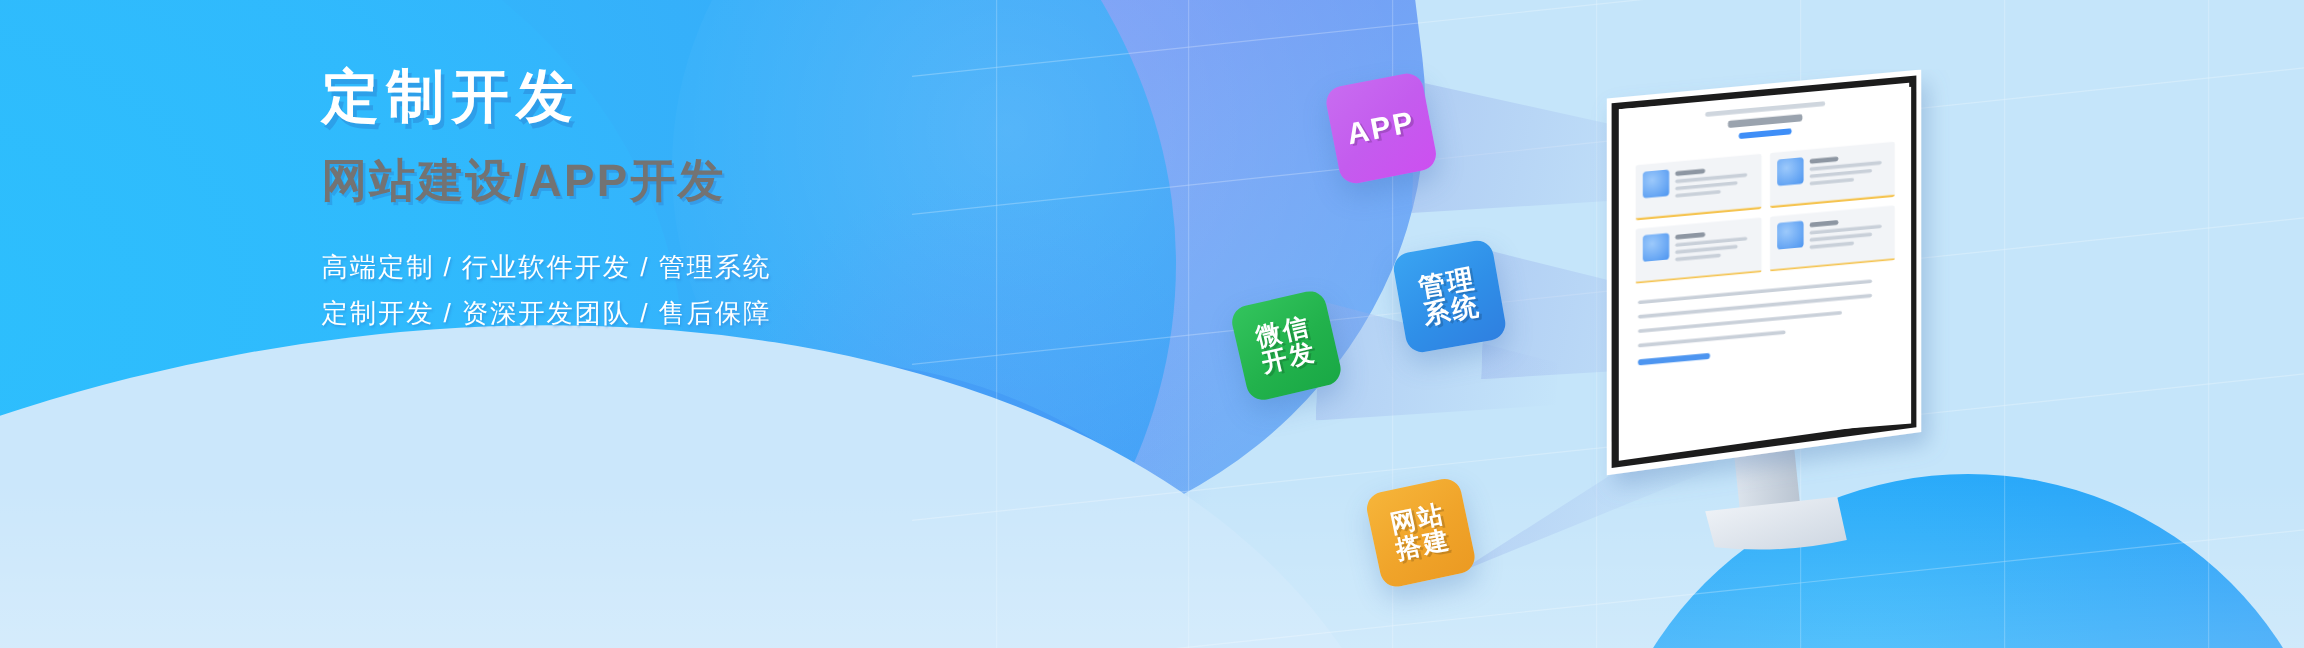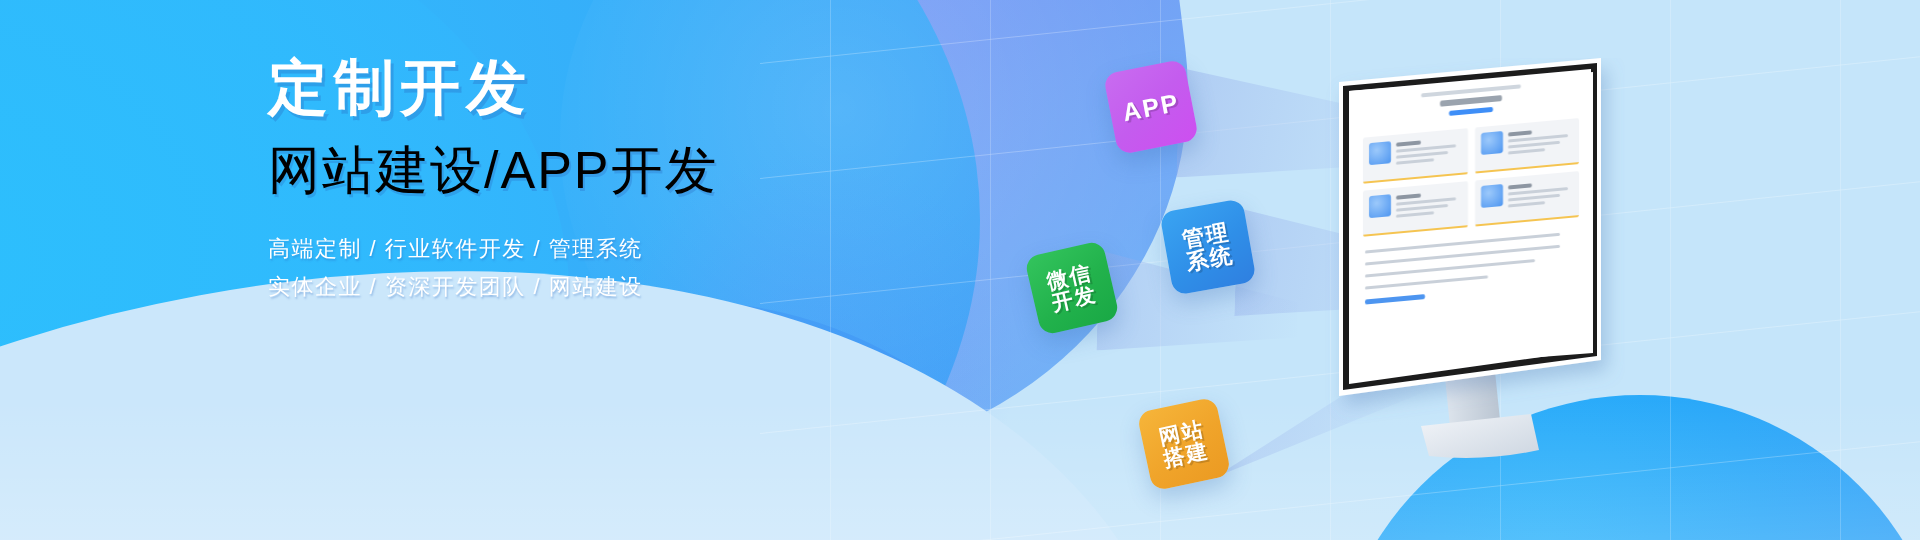--- a/index.html
+++ b/index.html
@@ -102,34 +102,34 @@
   .grid-v{position:absolute;top:0;height:100%;width:1px;background:rgba(255,255,255,.45);}
 
   
   .copy{
     position:absolute;
     left:268px;top:58px;
     width:640px;
     z-index:20;
   }
   .title{
-    font-size:60px;
+    font-size:48px;
     line-height:1;
     font-weight:bold;
     color:#ffffff;
     letter-spacing:6px;
     text-shadow:3px 4px 0 rgba(40,100,190,.30);
     margin:0 0 26px 0;
     white-space:nowrap;
   }
   .subtitle{
-    font-size:52px;
+    font-size:38px;
     line-height:1;
-    font-weight:normal;
-    color:#000000;
+    font-weight:bold;
+    color:#737373;
     letter-spacing:2px;
     text-shadow:2px 3px 0 rgba(40,100,190,.28);
     margin:0 0 34px 0;
     white-space:nowrap;
   }
   .desc{margin:0;padding:0;list-style:none;}
   .desc li{
     font-size:22px;
     line-height:38px;
     color:#ffffff;
@@ -312,21 +312,21 @@
     <div class="grid-v" style="left:740px"></div>
     <div class="grid-v" style="left:910px"></div>
     <div class="grid-v" style="left:1080px"></div>
   </div>
 
   <div class="copy">
     <h1 class="title">定制开发</h1>
     <h2 class="subtitle">网站建设/APP开发</h2>
     <ul class="desc">
       <li>高端定制 / 行业软件开发 / 管理系统</li>
-      <li>实体企业 / 资深开发团队 / 网站建设</li>
+      <li>定制开发 / 资深开发团队 / 售后保障</li>
     </ul>
   </div>
 
   <div class="trail" id="trail-app"></div>
   <div class="card" id="card-app">
     <span>APP</span>
   </div>
 
   <div class="trail" id="trail-mgmt"></div>
   <div class="card" id="card-mgmt">

